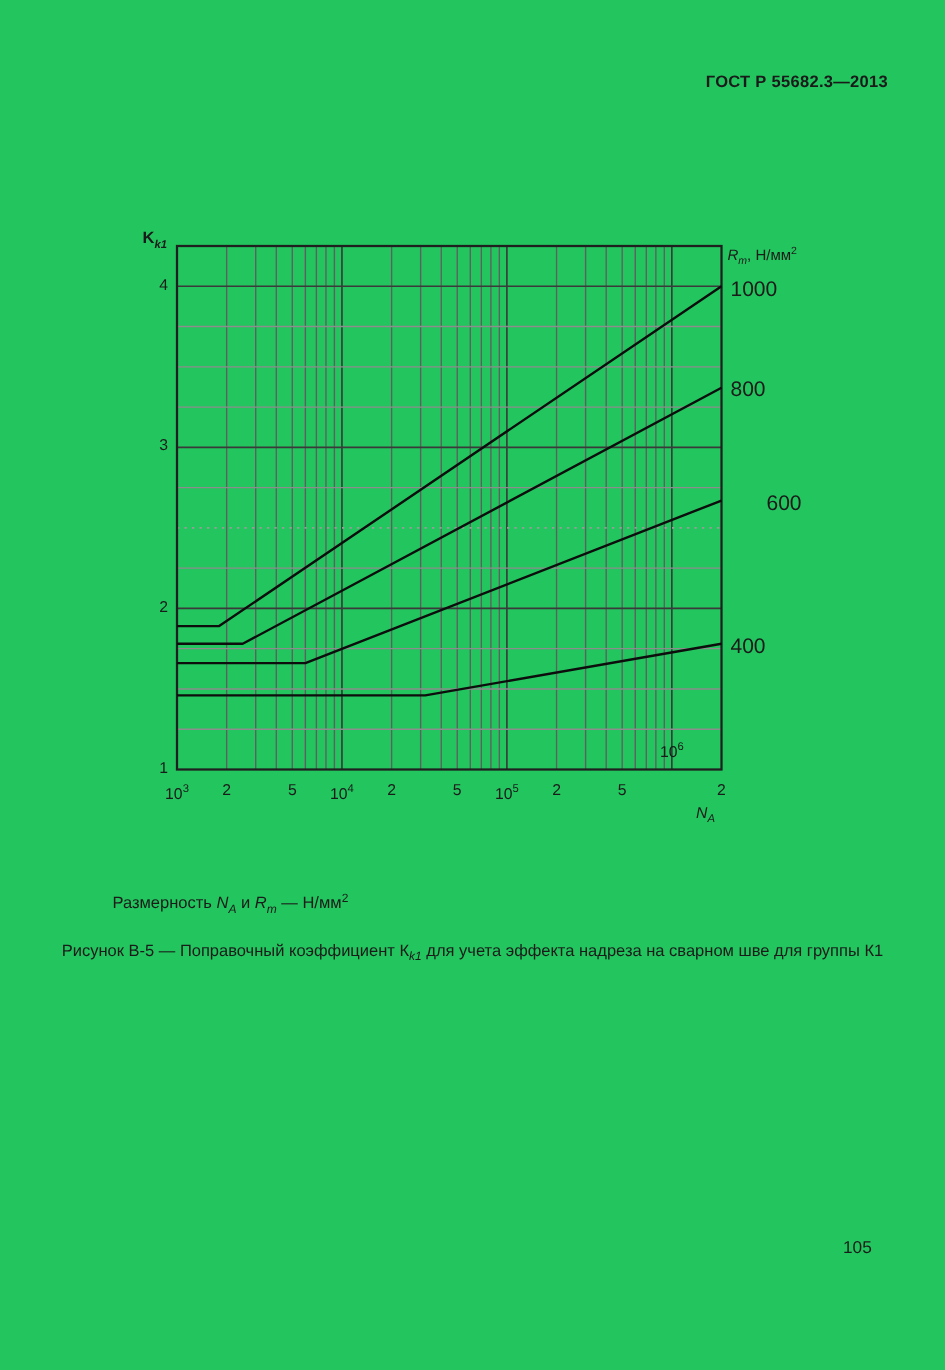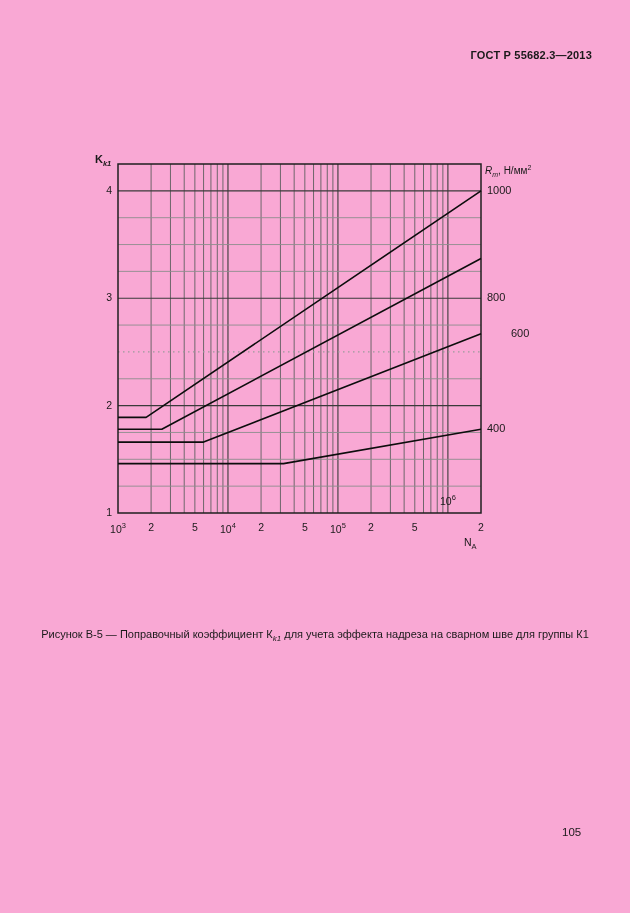--- a/index.html
+++ b/index.html
@@ -1,19 +1,19 @@
 <!DOCTYPE html>
 <html><head>
 <meta charset="utf-8">
 <style>
   html,body{margin:0;padding:0;background:#e8e8e8;}
   .page{
     position:relative;
     width:630px;height:913px;
-    background:#f9a8d4;
+    background:#22c55e;
     font-family:"Liberation Sans", sans-serif;
     color:#1a1a1a;
     overflow:hidden;
     margin:0 auto;
   }
   .header{
     position:absolute; top:49px; right:38px;
     font-size:11px; font-weight:bold; letter-spacing:0.2px;
   }
   .figure{ position:absolute; top:0; left:0; width:630px; height:913px; }
@@ -30,24 +30,24 @@
   .rhead sub{ font-size:7px; font-style:italic; }
   .rhead sup{ font-size:7px; }
   .xtick{
     position:absolute; width:36px; text-align:center; font-size:10.5px;
   }
   .xtick sup{ font-size:7.5px; }
   .ytick{
     position:absolute; width:22px; text-align:right; font-size:10.5px;
   }
   .serlab{
-    position:absolute; font-size:11px;
+    position:absolute; font-size:14px;
   }
   .xaxis-name{
-    position:absolute; font-size:10.5px; text-align:right;
+    position:absolute; font-size:10.5px; font-style:italic;text-align:right;
   }
   .xaxis-name sub{ font-size:7.5px; }
   .note{
     position:absolute; left:75px; top:594px; font-size:11px; white-space:nowrap;
   }
   .note i{ font-style:italic; }
   .note sub{ font-size:8px; font-style:italic; }
   .note sup{ font-size:8px; }
   .caption{
     position:absolute; left:0; top:628px; width:630px;
@@ -127,23 +127,24 @@
         <div class="xtick" style="left: 353.034px; top: 521px;">2</div>
         <div class="xtick" style="left: 396.794px; top: 521px;">5</div>
         <div class="xtick" style="left: 429.897px; top: 493px;"><span>10</span><sup>6</sup></div>
         <div class="xtick" style="left: 463px; top: 521px;">2</div>
         <div class="xaxis-name" style="left: 464px; top: 536px;"><span>N</span><sub>A</sub></div>
         <div class="ytick" style="left: 90px; top: 506px;">1</div>
         <div class="ytick" style="left: 90px; top: 398.615px;">2</div>
         <div class="ytick" style="left: 90px; top: 291.231px;">3</div>
         <div class="ytick" style="left: 90px; top: 183.846px;">4</div>
         <div class="serlab" style="left: 487px; top: 183.846px;">1000</div>
-        <div class="serlab" style="left: 487px; top: 251.498px; margin-top: 40px;">800</div>
+        <div class="serlab" style="left: 487px; top: 251.498px;">800</div>
         <div class="serlab" style="left: 487px; top: 326.668px; margin-left: 24px;">600</div>
         <div class="serlab" style="left: 487px; top: 422.24px;">400</div>
       </div>
   </div>
 
+  <div class="note"><span>Размерность </span><i>N</i><sub>A</sub><span> и </span><i>R</i><sub>m</sub><span> — Н/мм</span><sup>2</sup></div>
 
   <div class="caption"><span>Рисунок В-5 — Поправочный коэффициент </span><span>К</span><sub>k1</sub><span> для учета эффекта надреза на сварном шве для группы К1</span></div>
 
   <div class="pageno">105</div>
 </div>
 
 </body></html>

